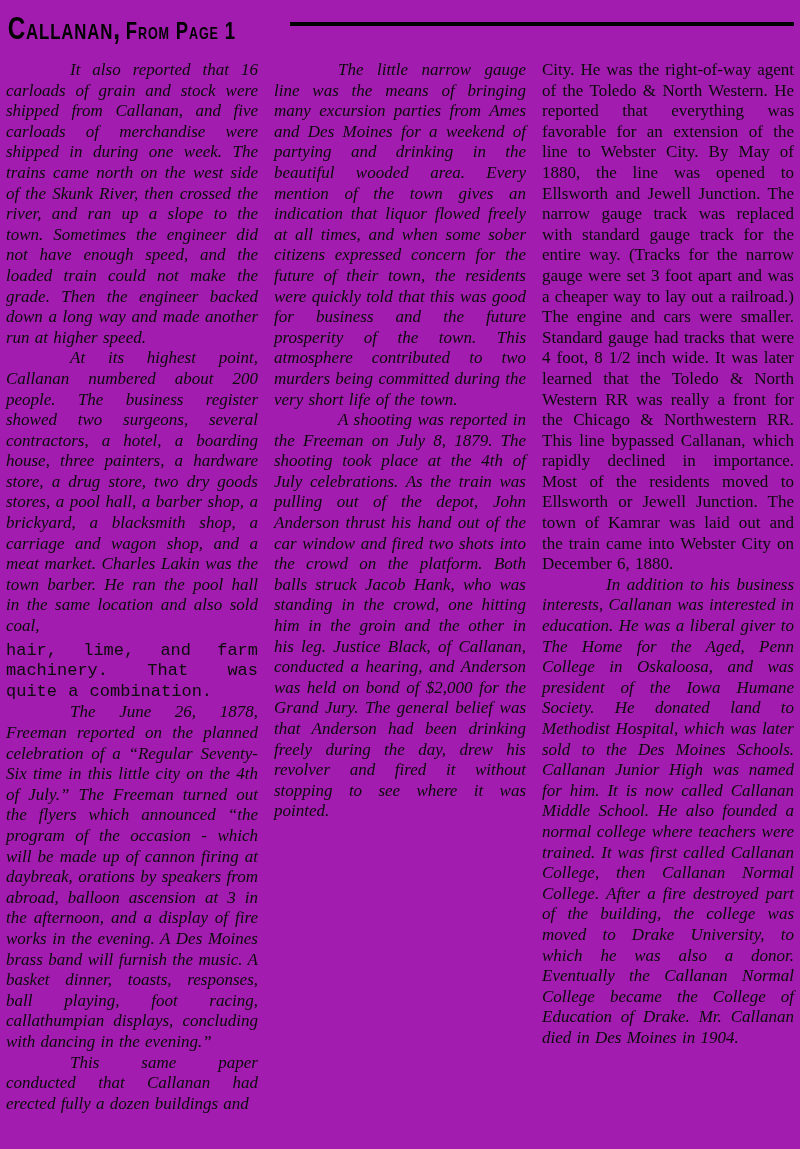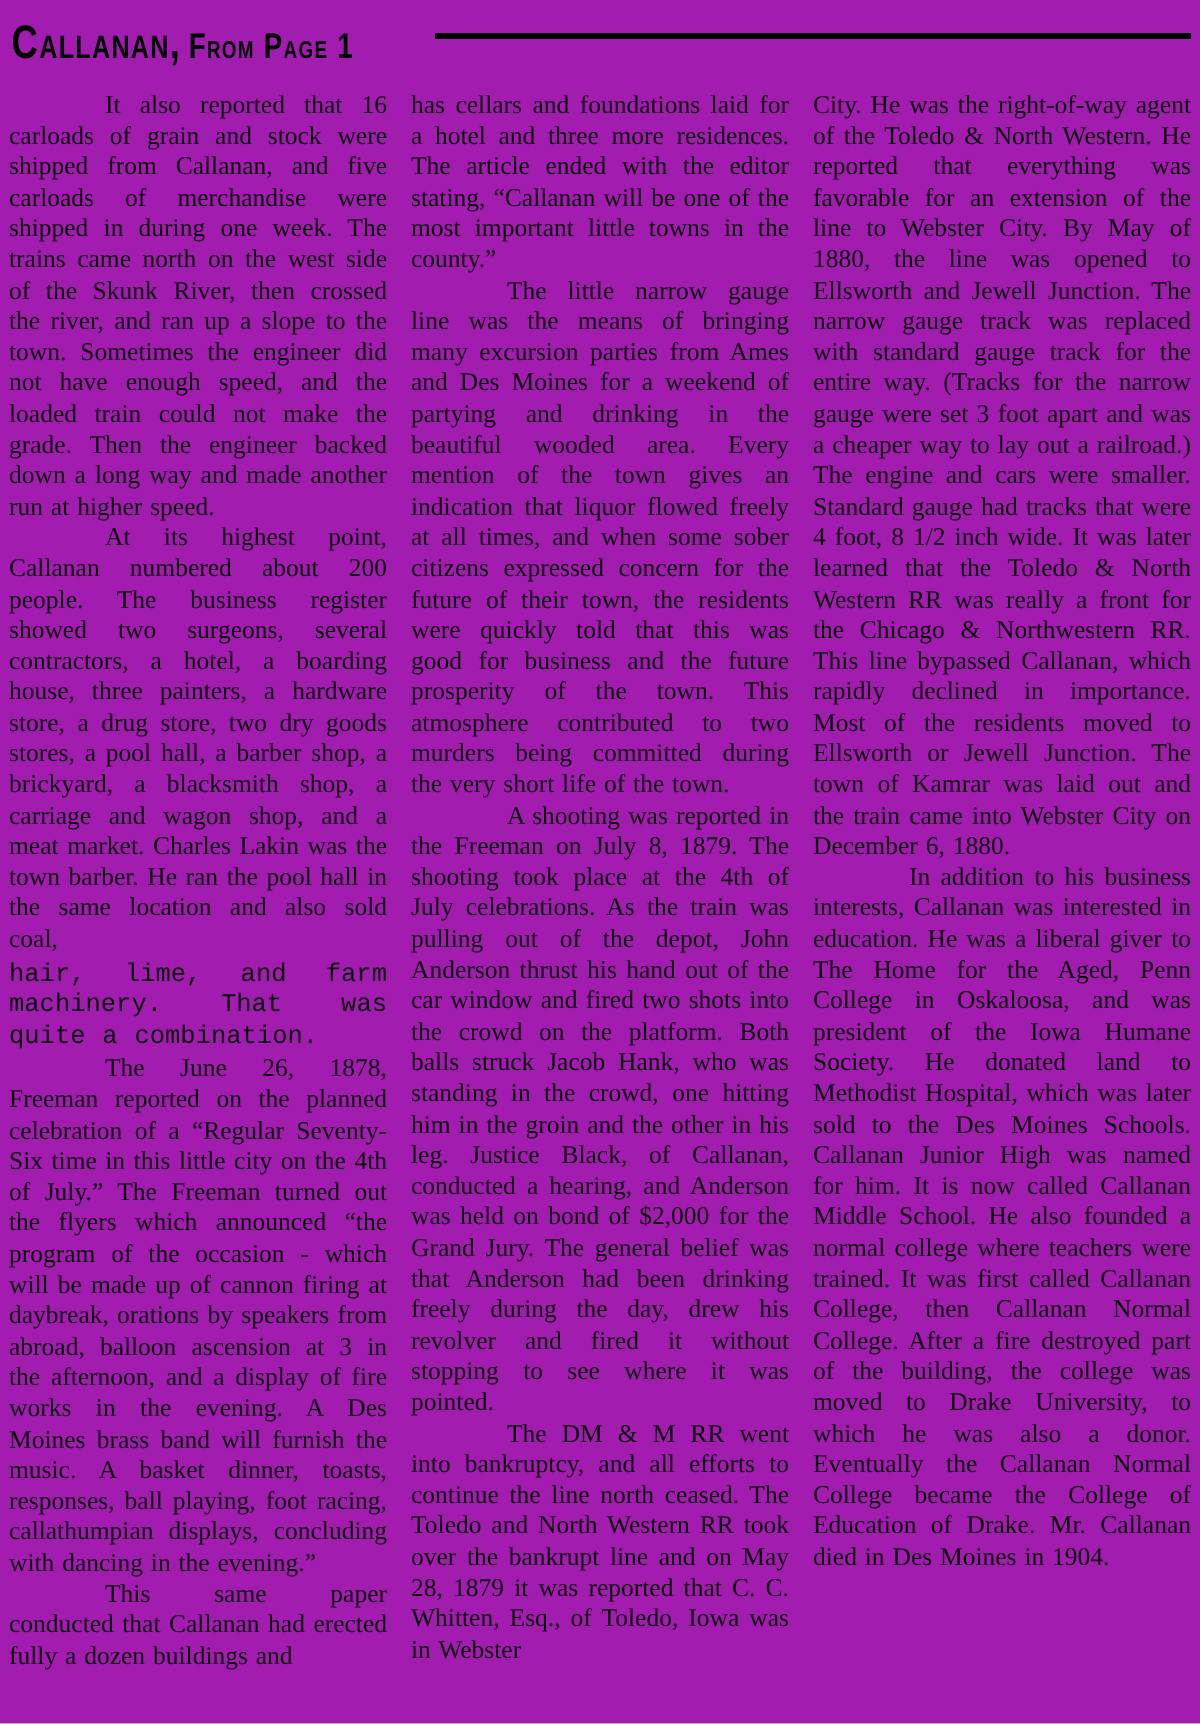--- a/index.html
+++ b/index.html
@@ -64,20 +64,21 @@
     font-size: 17px;
     line-height: 20.6px;
     word-spacing: 1px;
   }
   .col p.block {
     margin: 0;
     padding: 0;
   }
   .col p.block.indent {
     text-indent: 64px;
+    font-style: italic;
   }
   .col p.block.gap {
     margin-top: 4px;
     font-family: Liberation Mono, monospace;
   }
 </style>
 </head>
 <body>
 
 <div class="page">
@@ -88,23 +89,21 @@
 
   <div class="columns">
     <div class="col">
         <p class="block indent">It also reported that 16 carloads of grain and stock were shipped from Callanan, and five carloads of merchandise were shipped in during one week. The trains came north on the west side of the Skunk River, then crossed the river, and ran up a slope to the town. Sometimes the engineer did not have enough speed, and the loaded train could not make the grade. Then the engineer backed down a long way and made another run at higher speed.</p>
         <p class="block indent">At its highest point, Callanan numbered about 200 people. The business register showed two surgeons, several contractors, a hotel, a boarding house, three painters, a hardware store, a drug store, two dry goods stores, a pool hall, a barber shop, a brickyard, a blacksmith shop, a carriage and wagon shop, and a meat market. Charles Lakin was the town barber. He ran the pool hall in the same location and also sold coal,</p>
         <p class="block gap">hair, lime, and farm machinery. That was quite a combination.</p>
         <p class="block indent">The June 26, 1878, Freeman reported on the planned celebration of a “Regular Seventy-Six time in this little city on the 4th of July.” The Freeman turned out the flyers which announced “the program of the occasion - which will be made up of cannon firing at daybreak, orations by speakers from abroad, balloon ascension at 3 in the afternoon, and a display of fire works in the evening. A Des Moines brass band will furnish the music. A basket dinner, toasts, responses, ball playing, foot racing, callathumpian displays, concluding with dancing in the evening.”</p>
         <p class="block indent">This same paper conducted that Callanan had erected fully a dozen buildings and</p>
       </div>
     <div class="col">
-        <p class="block">has cellars and foundations laid for a hotel and three more residences. The article ended with the editor stating, “Callanan will be one of the most important little towns in the county.”</p>
         <p class="block indent">The little narrow gauge line was the means of bringing many excursion parties from Ames and Des Moines for a weekend of partying and drinking in the beautiful wooded area. Every mention of the town gives an indication that liquor flowed freely at all times, and when some sober citizens expressed concern for the future of their town, the residents were quickly told that this was good for business and the future prosperity of the town. This atmosphere contributed to two murders being committed during the very short life of the town.</p>
         <p class="block indent">A shooting was reported in the Freeman on July 8, 1879. The shooting took place at the 4th of July celebrations. As the train was pulling out of the depot, John Anderson thrust his hand out of the car window and fired two shots into the crowd on the platform. Both balls struck Jacob Hank, who was standing in the crowd, one hitting him in the groin and the other in his leg. Justice Black, of Callanan, conducted a hearing, and Anderson was held on bond of $2,000 for the Grand Jury. The general belief was that Anderson had been drinking freely during the day, drew his revolver and fired it without stopping to see where it was pointed.</p>
-        <p class="block indent">The DM &amp; M RR went into bankruptcy, and all efforts to continue the line north ceased. The Toledo and North Western RR took over the bankrupt line and on May 28, 1879 it was reported that C. C. Whitten, Esq., of Toledo, Iowa was in Webster</p>
       </div>
     <div class="col">
         <p class="block">City. He was the right-of-way agent of the Toledo &amp; North Western. He reported that everything was favorable for an extension of the line to Webster City. By May of 1880, the line was opened to Ellsworth and Jewell Junction. The narrow gauge track was replaced with standard gauge track for the entire way. (Tracks for the narrow gauge were set 3 foot apart and was a cheaper way to lay out a railroad.) The engine and cars were smaller. Standard gauge had tracks that were 4 foot, 8 1/2 inch wide. It was later learned that the Toledo &amp; North Western RR was really a front for the Chicago &amp; Northwestern RR. This line bypassed Callanan, which rapidly declined in importance. Most of the residents moved to Ellsworth or Jewell Junction. The town of Kamrar was laid out and the train came into Webster City on December 6, 1880.</p>
         <p class="block indent">In addition to his business interests, Callanan was interested in education. He was a liberal giver to The Home for the Aged, Penn College in Oskaloosa, and was president of the Iowa Humane Society. He donated land to Methodist Hospital, which was later sold to the Des Moines Schools. Callanan Junior High was named for him. It is now called Callanan Middle School. He also founded a normal college where teachers were trained. It was first called Callanan College, then Callanan Normal College. After a fire destroyed part of the building, the college was moved to Drake University, to which he was also a donor. Eventually the Callanan Normal College became the College of Education of Drake. Mr. Callanan died in Des Moines in 1904.</p>
       </div>
   </div>
 </div>
 
 </body></html>

